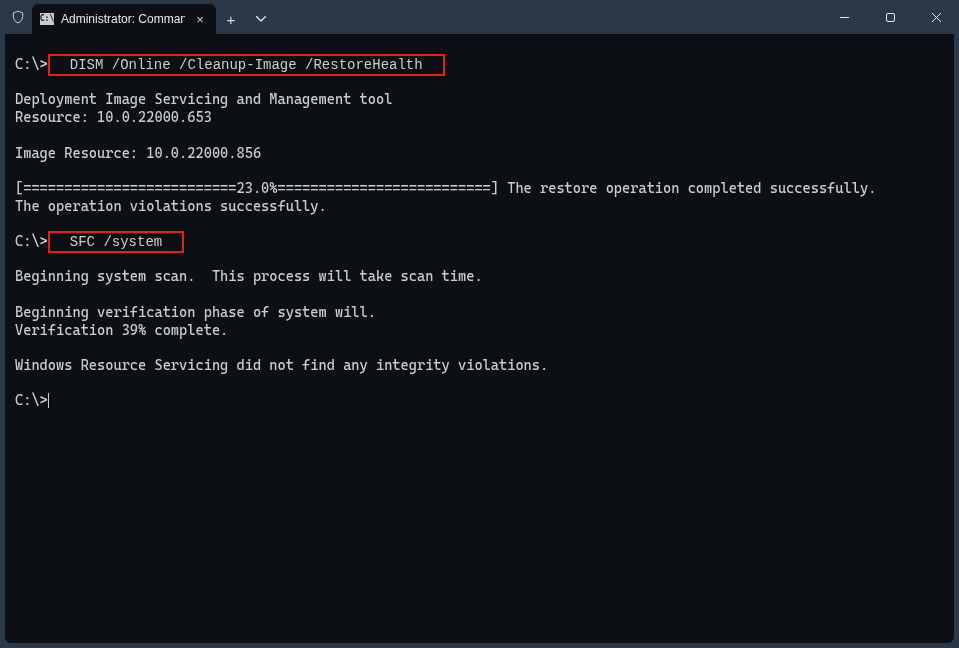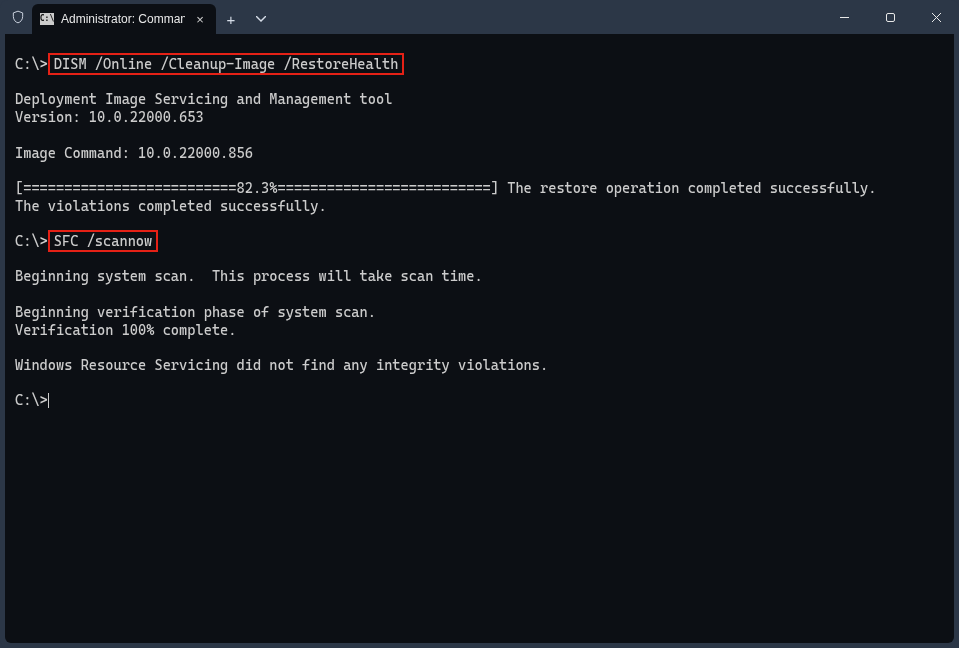--- a/index.html
+++ b/index.html
@@ -104,26 +104,27 @@
     box-sizing: border-box;
     font-family: Consolas, "Cascadia Mono", monospace;
     font-size: 14px;
     line-height: 17.7px;
     color: #cccccc;
     white-space: pre;
     position: relative;
   }
   .hl {
     border: 2px solid #e52116;
-    padding: 2px 4px;
+    padding: 2px 20px;
     display: inline-block;
     line-height: 14px;
     margin-top: -4px;
     margin-bottom: -4px;
     vertical-align: baseline;
+    font-family: Liberation Mono, monospace;
   }
   .cursor {
     display: inline-block;
     width: 1px;
     height: 15px;
     background: #ccc;
     vertical-align: middle;
     margin-bottom: 2px;
   }
 </style>
@@ -163,29 +164,29 @@
           <line x1="1" y1="1" x2="10" y2="10" stroke="#e8e8e8" stroke-width="1"></line>
           <line x1="10" y1="1" x2="1" y2="10" stroke="#e8e8e8" stroke-width="1"></line>
         </svg>
     </div>
   </div>
 </div>
 
 <div class="terminal"><span>C:\&gt;</span><span class="hl">DISM /Online /Cleanup-Image /RestoreHealth</span>
 <span></span>
 <span>Deployment Image Servicing and Management tool</span>
-<span>Version: 10.0.22000.653</span>
+<span>Resource: 10.0.22000.653</span>
 <span></span>
-<span>Image Command: 10.0.22000.856</span>
+<span>Image Resource: 10.0.22000.856</span>
 <span></span>
-<span>[==========================82.3%==========================] The restore operation completed successfully.</span>
-<span>The violations completed successfully.</span>
+<span>[==========================23.0%==========================] The restore operation completed successfully.</span>
+<span>The operation violations successfully.</span>
 <span></span>
-<span>C:\&gt;</span><span class="hl">SFC /scannow</span>
+<span>C:\&gt;</span><span class="hl">SFC /system</span>
 <span></span>
 <span>Beginning system scan.  This process will take scan time.</span>
 <span></span>
-<span>Beginning verification phase of system scan.</span>
-<span>Verification 100% complete.</span>
+<span>Beginning verification phase of system will.</span>
+<span>Verification 39% complete.</span>
 <span></span>
 <span>Windows Resource Servicing did not find any integrity violations.</span>
 <span></span>
 <span>C:\&gt;</span><span class="cursor"></span></div>
 
 </body></html>

